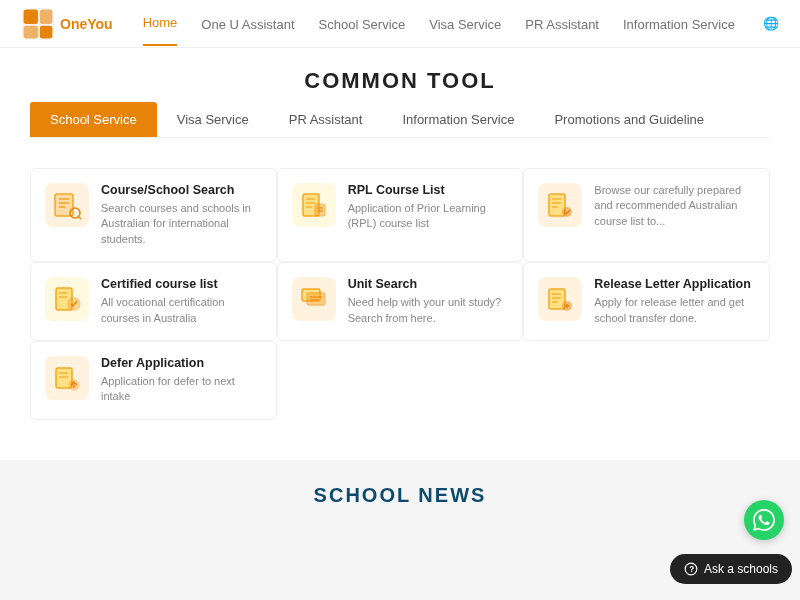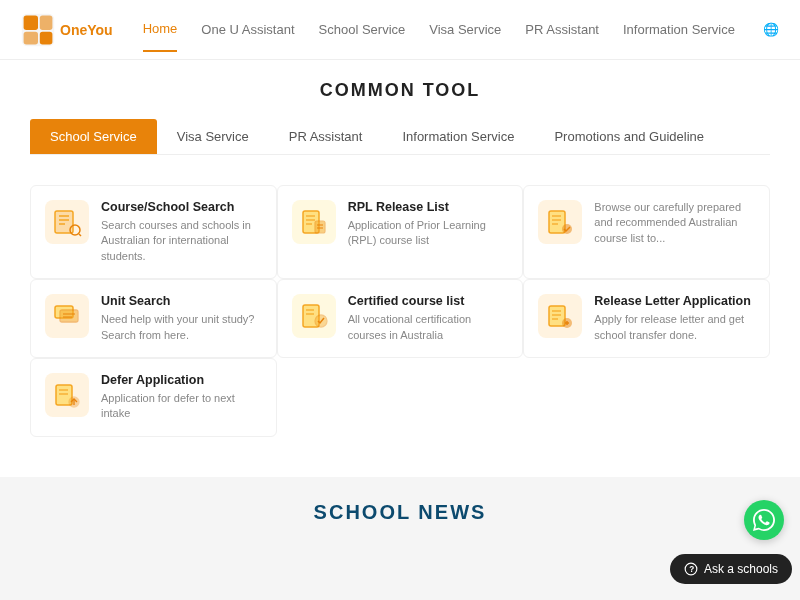--- a/index.html
+++ b/index.html
@@ -5,35 +5,35 @@
     * { box-sizing: border-box; margin: 0; padding: 0; }
     body { font-family: Arial, sans-serif; background: #f5f5f5; width: 800px; overflow-x: hidden; }
 
     
     .navbar {
       background: #fff;
       border-bottom: 1px solid #eee;
       display: flex;
       align-items: center;
       padding: 7px 20px;
-      height: 60px;
+      height: 48px;
     }
     .logo-area {
       display: flex;
       align-items: center;
       margin-right: 30px;
     }
     .logo-icon {
       width: 36px;
       height: 36px;
       margin-right: 4px;
     }
     .nav-links {
       display: flex;
-      align-items: center;
+      align-items: flex-end;
       gap: 24px;
       flex: 1;
     }
     .nav-link {
       font-size: 13px;
       color: #737373;
       text-decoration: none;
       padding: 14px 0;
       cursor: pointer;
     }
@@ -46,25 +46,25 @@
       color: #333;
     }
 
     
     .common-tool-section {
       background: #fff;
       padding: 20px 30px 30px;
     }
     .section-title {
       text-align: center;
-      font-size: 18px;
+      font-size: 22px;
       font-weight: bold;
       letter-spacing: 2px;
       color: #222;
-      margin-bottom: 18px;
+      margin-bottom: 8px;
     }
 
     
     .tabs {
       display: flex;
       align-items: center;
       border-bottom: 1px solid #eee;
       margin-bottom: 20px;
     }
     .tab {
@@ -239,21 +239,21 @@
             <rect x="4" y="4" width="16" height="22" rx="2" fill="#ffe082" stroke="#f5a623" stroke-width="1.5"></rect>
             <line x1="7" y1="9" x2="16" y2="9" stroke="#f5a623" stroke-width="1.2"></line>
             <line x1="7" y1="13" x2="16" y2="13" stroke="#f5a623" stroke-width="1.2"></line>
             <line x1="7" y1="17" x2="13" y2="17" stroke="#f5a623" stroke-width="1.2"></line>
             <rect x="16" y="14" width="10" height="12" rx="2" fill="#f5a623" opacity="0.5" stroke="#e8830a" stroke-width="1.2"></rect>
             <line x1="18" y1="18" x2="24" y2="18" stroke="#e8830a" stroke-width="1"></line>
             <line x1="18" y1="21" x2="24" y2="21" stroke="#e8830a" stroke-width="1"></line>
           </svg>
       </div>
       <div class="card-text">
-        <div class="card-title">RPL Release List</div>
+        <div class="card-title">RPL Course List</div>
         <div class="card-desc">Application of Prior Learning (RPL) course list</div>
       </div>
     </div>
 
     <div class="card">
       <div class="card-icon-wrapper icon-bg-orange">
         <svg width="30" height="30" viewBox="0 0 30 30">
             <rect x="4" y="4" width="16" height="22" rx="2" fill="#ffe082" stroke="#f5a623" stroke-width="1.5"></rect>
             <line x1="7" y1="9" x2="16" y2="9" stroke="#f5a623" stroke-width="1.2"></line>
             <line x1="7" y1="13" x2="16" y2="13" stroke="#f5a623" stroke-width="1.2"></line>
@@ -261,47 +261,47 @@
             <circle cx="22" cy="22" r="5" fill="#e8830a" opacity="0.5"></circle>
             <polyline points="19,22 21,24 25,20" fill="none" stroke="#e8830a" stroke-width="1.5"></polyline>
           </svg>
       </div>
       <div class="card-text">
         <div class="card-desc">Browse our carefully prepared and recommended Australian course list to...</div>
       </div>
     </div>
 
     <div class="card">
-      <div class="card-icon-wrapper icon-bg-orange">
-        <svg width="30" height="30" viewBox="0 0 30 30">
-            <rect x="3" y="5" width="18" height="12" rx="2" fill="#ffe082" stroke="#f5a623" stroke-width="1.5"></rect>
-            <rect x="8" y="9" width="18" height="12" rx="2" fill="#f5a623" opacity="0.5" stroke="#e8830a" stroke-width="1.3"></rect>
-            <line x1="11" y1="13" x2="23" y2="13" stroke="#e8830a" stroke-width="1"></line>
-            <line x1="11" y1="16" x2="20" y2="16" stroke="#e8830a" stroke-width="1"></line>
-          </svg>
-      </div>
-      <div class="card-text">
-        <div class="card-title">Unit Search</div>
-        <div class="card-desc">Need help with your unit study? Search from here.</div>
-      </div>
-    </div>
-
-    <div class="card">
       <div class="card-icon-wrapper icon-bg-yellow">
         <svg width="30" height="30" viewBox="0 0 30 30">
             <rect x="4" y="4" width="16" height="22" rx="2" fill="#ffe082" stroke="#f5a623" stroke-width="1.5"></rect>
             <circle cx="22" cy="20" r="6" fill="#f5a623" opacity="0.4" stroke="#e8830a" stroke-width="1.3"></circle>
             <polyline points="19,20 21,22 25,17" fill="none" stroke="#e8830a" stroke-width="1.5"></polyline>
             <line x1="7" y1="9" x2="15" y2="9" stroke="#f5a623" stroke-width="1.2"></line>
             <line x1="7" y1="13" x2="15" y2="13" stroke="#f5a623" stroke-width="1.2"></line>
           </svg>
       </div>
       <div class="card-text">
         <div class="card-title">Certified course list</div>
         <div class="card-desc">All vocational certification courses in Australia</div>
+      </div>
+    </div>
+
+    <div class="card">
+      <div class="card-icon-wrapper icon-bg-orange">
+        <svg width="30" height="30" viewBox="0 0 30 30">
+            <rect x="3" y="5" width="18" height="12" rx="2" fill="#ffe082" stroke="#f5a623" stroke-width="1.5"></rect>
+            <rect x="8" y="9" width="18" height="12" rx="2" fill="#f5a623" opacity="0.5" stroke="#e8830a" stroke-width="1.3"></rect>
+            <line x1="11" y1="13" x2="23" y2="13" stroke="#e8830a" stroke-width="1"></line>
+            <line x1="11" y1="16" x2="20" y2="16" stroke="#e8830a" stroke-width="1"></line>
+          </svg>
+      </div>
+      <div class="card-text">
+        <div class="card-title">Unit Search</div>
+        <div class="card-desc">Need help with your unit study? Search from here.</div>
       </div>
     </div>
 
     <div class="card">
       <div class="card-icon-wrapper icon-bg-orange">
         <svg width="30" height="30" viewBox="0 0 30 30">
             <rect x="4" y="5" width="16" height="20" rx="2" fill="#ffe082" stroke="#f5a623" stroke-width="1.5"></rect>
             <line x1="7" y1="10" x2="16" y2="10" stroke="#f5a623" stroke-width="1.2"></line>
             <line x1="7" y1="14" x2="16" y2="14" stroke="#f5a623" stroke-width="1.2"></line>
             <line x1="7" y1="18" x2="13" y2="18" stroke="#f5a623" stroke-width="1.2"></line>

